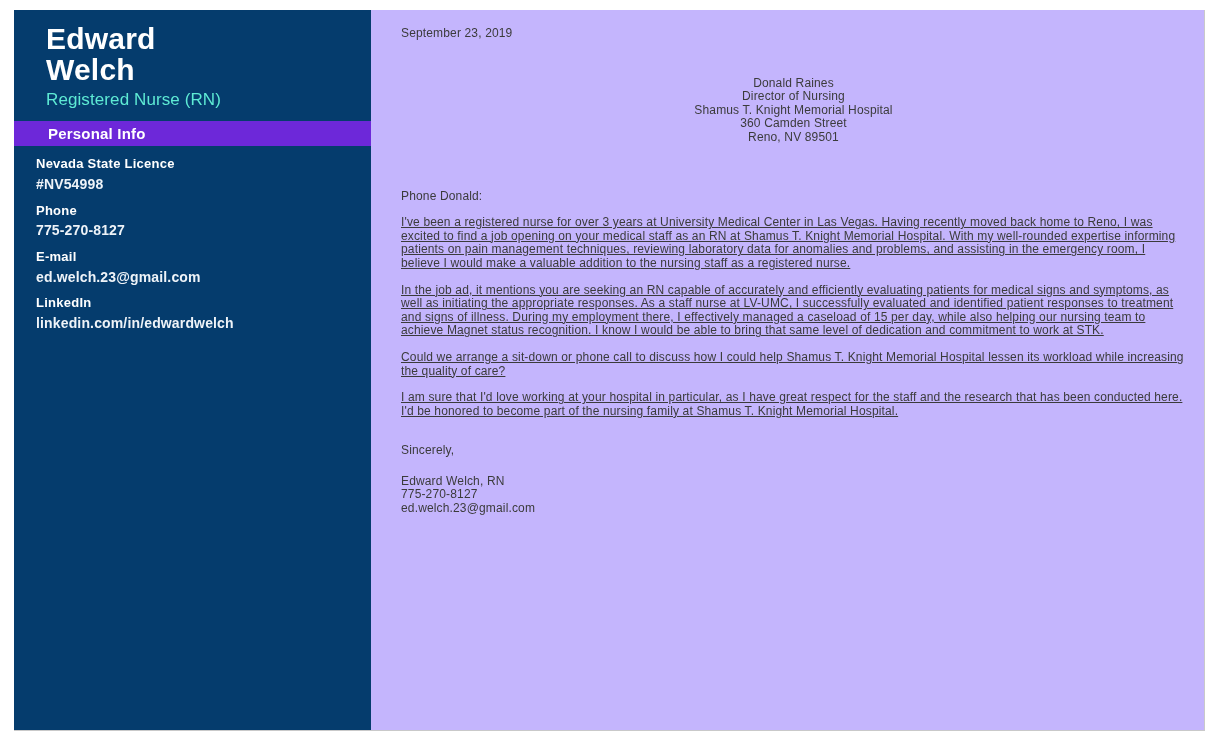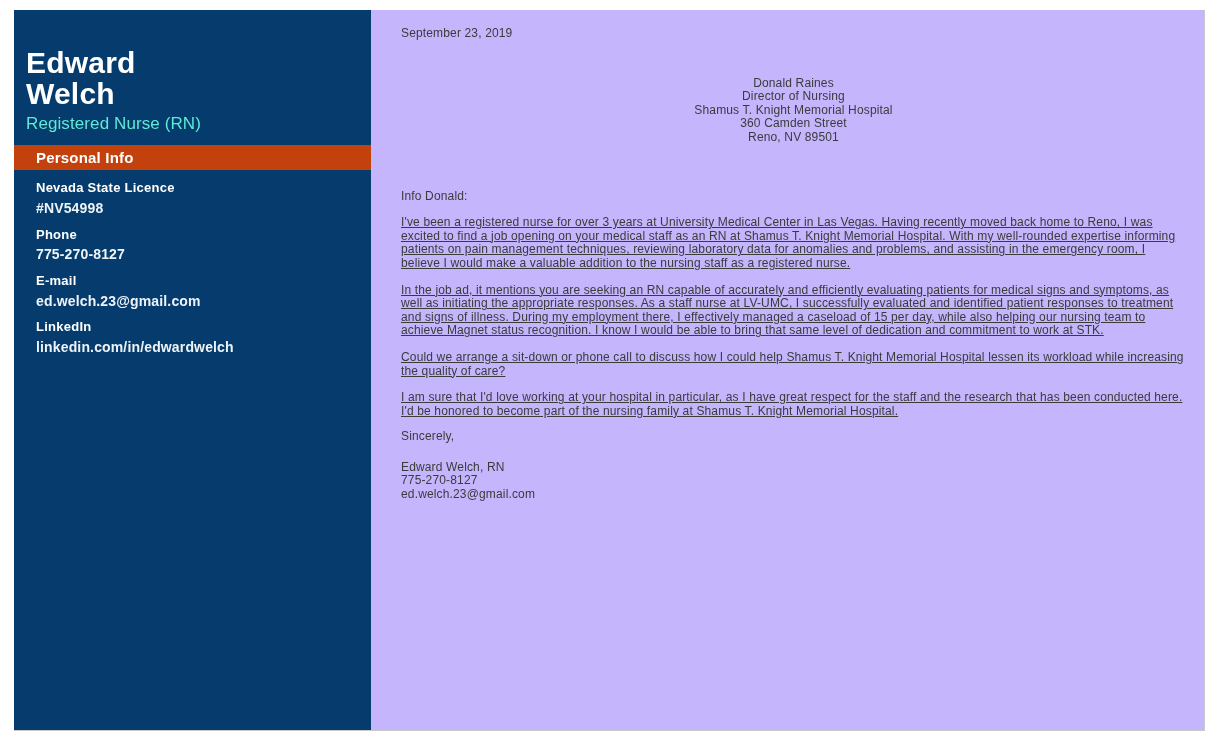--- a/index.html
+++ b/index.html
@@ -35,22 +35,21 @@
   .sidebar {
     width: 357px;
     flex: 0 0 357px;
     background: #053c6d;
     color: #ffffff;
     position: relative;
     box-sizing: border-box;
   }
 
   .name-block {
-    padding: 14px 22px 0 12px;
-    margin-top: 24px;
+    padding: 14px 22px 0 32px;
   }
   .full-name {
     font-size: 30px;
     font-weight: bold;
     line-height: 1.02;
     letter-spacing: 0.2px;
     color: #ffffff;
     margin: 0;
     white-space: pre-line;
   }
@@ -58,25 +57,25 @@
     font-size: 17px;
     font-weight: normal;
     line-height: 1.25;
     color: #5eead4;
     margin: 4px 0 0 0;
     letter-spacing: 0.1px;
   }
 
   .section-band {
     margin-top: 11px;
-    background: #c2410c;
+    background: #6d28d9;
     height: 25px;
     display: flex;
     align-items: center;
-    padding: 0 22px;
+    padding: 0 34px;
     box-sizing: border-box;
   }
   .section-band-title {
     font-size: 15px;
     font-weight: bold;
     color: #ffffff;
     letter-spacing: 0.2px;
     line-height: 1;
   }
 
@@ -130,21 +129,21 @@
   }
 
   .letter-para {
     margin: 13px 0 0 0;
     max-width: 795px;
     text-align: left;
     text-decoration: underline;
   }
 
   .closing {
-    margin: 12px 0 0 0;
+    margin: 26px 0 0 0;
   }
 
   .signature {
     margin: 17px 0 0 0;
     white-space: pre-line;
   }
 </style>
 </head>
 <body>
 
@@ -190,21 +189,21 @@
   <main class="letter">
 
     <div class="letter-date">September 23, 2019</div>
 
     <div class="recipient">Donald Raines
 Director of Nursing
 Shamus T. Knight Memorial Hospital
 360 Camden Street
 Reno, NV 89501</div>
 
-    <div class="salutation">Info Donald:</div>
+    <div class="salutation">Phone Donald:</div>
 
     <p class="letter-para">I've been a registered nurse for over 3 years at University Medical Center in Las Vegas. Having recently moved back home to Reno, I was excited to find a job opening on your medical staff as an RN at Shamus T. Knight Memorial Hospital. With my well-rounded expertise informing patients on pain management techniques, reviewing laboratory data for anomalies and problems, and assisting in the emergency room, I believe I would make a valuable addition to the nursing staff as a registered nurse.</p>
 
     <p class="letter-para">In the job ad, it mentions you are seeking an RN capable of accurately and efficiently evaluating patients for medical signs and symptoms, as well as initiating the appropriate responses. As a staff nurse at LV-UMC, I successfully evaluated and identified patient responses to treatment and signs of illness. During my employment there, I effectively managed a caseload of 15 per day, while also helping our nursing team to achieve Magnet status recognition. I know I would be able to bring that same level of dedication and commitment to work at STK.</p>
 
     <p class="letter-para">Could we arrange a sit-down or phone call to discuss how I could help Shamus T. Knight Memorial Hospital lessen its workload while increasing the quality of care?</p>
 
     <p class="letter-para">I am sure that I'd love working at your hospital in particular, as I have great respect for the staff and the research that has been conducted here. I'd be honored to become part of the nursing family at Shamus T. Knight Memorial Hospital.</p>
 
     <div class="closing">Sincerely,</div>

